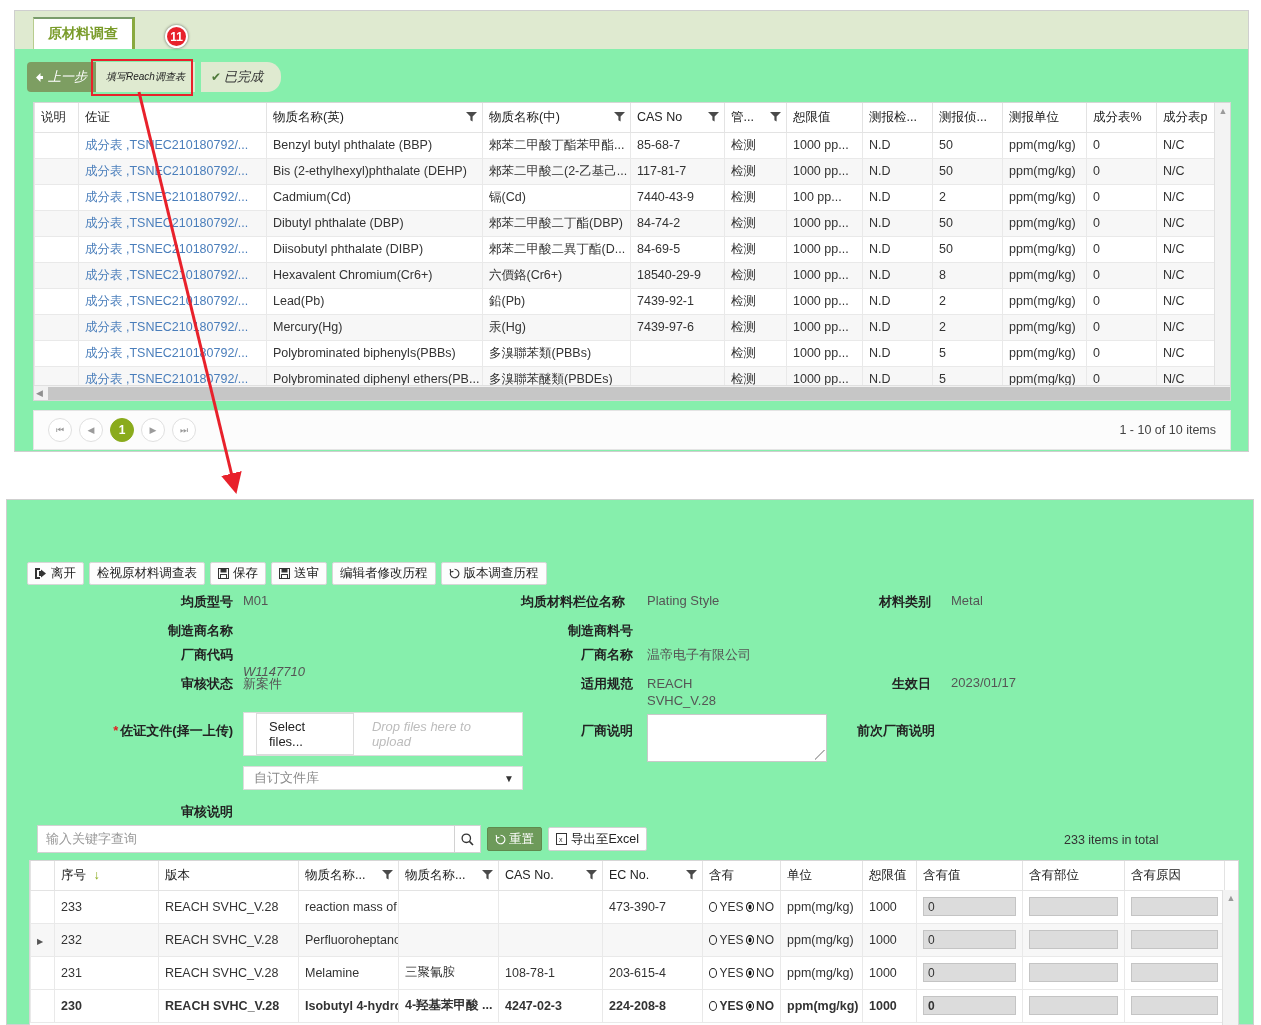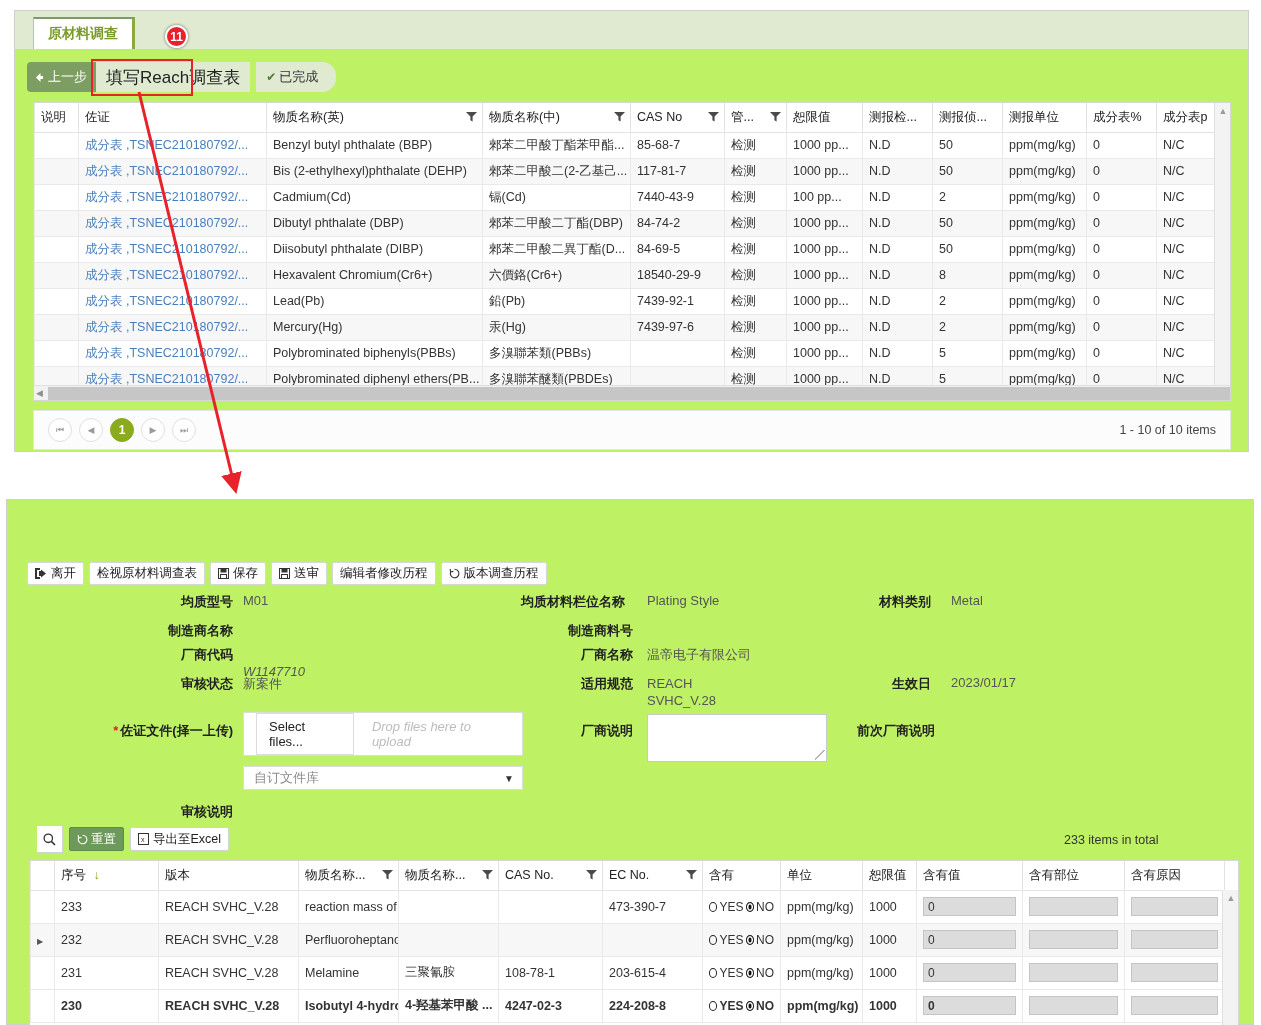--- a/index.html
+++ b/index.html
@@ -6,21 +6,21 @@
   html, body {
     margin: 0; padding: 0;
     background: #ffffff;
     font-family: "Liberation Sans", "DejaVu Sans", sans-serif;
   }
   body { width: 1261px; height: 1025px; position: relative; overflow: hidden; }
 
   
   .panel {
     position: absolute;
-    background: #bef264;
+    background: #86efac;
     border: 1px solid #cfcfcf;
   }
   .panel-head {
     background: #dfead0;
     height: 38px;
     position: relative;
     padding-left: 18px;
   }
   .tab {
     position: absolute;
@@ -65,21 +65,21 @@
     color: #ffffff;
     font-size: 13px;
     display: flex; align-items: center;
     padding: 0 9px 0 6px;
     border-radius: 4px 0 0 4px;
     gap: 4px;
   }
   .step-cur {
     background: #dfead0;
     color: #222;
-    font-size: 17px;
+    font-size: 10px;
     display: flex; align-items: center;
     padding: 8px 10px;
   }
   .step-done {
     background: #dfead0;
     color: #333;
     font-size: 13px;
     display: flex; align-items: center;
     padding: 0 18px 0 10px;
     border-radius: 0 14px 14px 0;
@@ -271,21 +271,21 @@
 </svg>
 
 <div class="panel" style="left:14px; top:10px; width:1235px; height:442px;">
 
   <div class="panel-head">
     <div class="tab">
       <span>原材料调查</span>
     </div>
   </div>
 
-  <div class="stepbar" style="left:12px; top:51px;">
+  <div class="stepbar" style="left:12px; top:51px;font-style:italic;">
     <div class="step-prev">
       <svg width="11" height="11" viewBox="0 0 11 11">
           <path d="M7.5,1 L3,5.5 L7.5,10 L7.5,7 L10,7 L10,4 L7.5,4 Z" fill="#ffffff"></path>
         </svg>
       <span>上一步</span>
     </div>
     <div class="step-cur">
       <span>填写Reach调查表</span>
     </div>
     <div class="step-done">
@@ -610,20 +610,23 @@
     <div class="flabel" style="position:absolute; left:560px; top:222px; width:66px;">厂商说明</div>
     <div class="ta" style="left:640px; top:214px; width:180px; height:48px;">
       <div class="grip"></div>
     </div>
     <div class="flabel" style="position:absolute; left:838px; top:222px; width:90px;">前次厂商说明</div>
 
     <div class="flabel" style="position:absolute; left:166px; top:303px; width:60px;">审核说明</div>
   </div>
 
   <div class="searchbar" style="left:30px; top:325px;">
+    <div class="sinput" style="width:418px;">
+      <span>输入关键字查询</span>
+    </div>
     <div class="sbtn">
       <svg width="13" height="13" viewBox="0 0 13 13">
           <circle cx="5.3" cy="5.3" r="4.2" fill="none" stroke="#333" stroke-width="1.3"></circle>
           <line x1="8.4" y1="8.4" x2="12" y2="12" stroke="#333" stroke-width="1.6"></line>
         </svg>
     </div>
     <div class="gbtn" style="margin-left:6px;">
       <svg width="11" height="11" viewBox="0 0 11 11">
           <path d="M5.5,1.2 A4.3,4.3 0 1 1 1.6,4 M1.6,4 L1.2,1 M1.6,4 L4.4,3.4" fill="none" stroke="#fff" stroke-width="1.1"></path>
         </svg>

